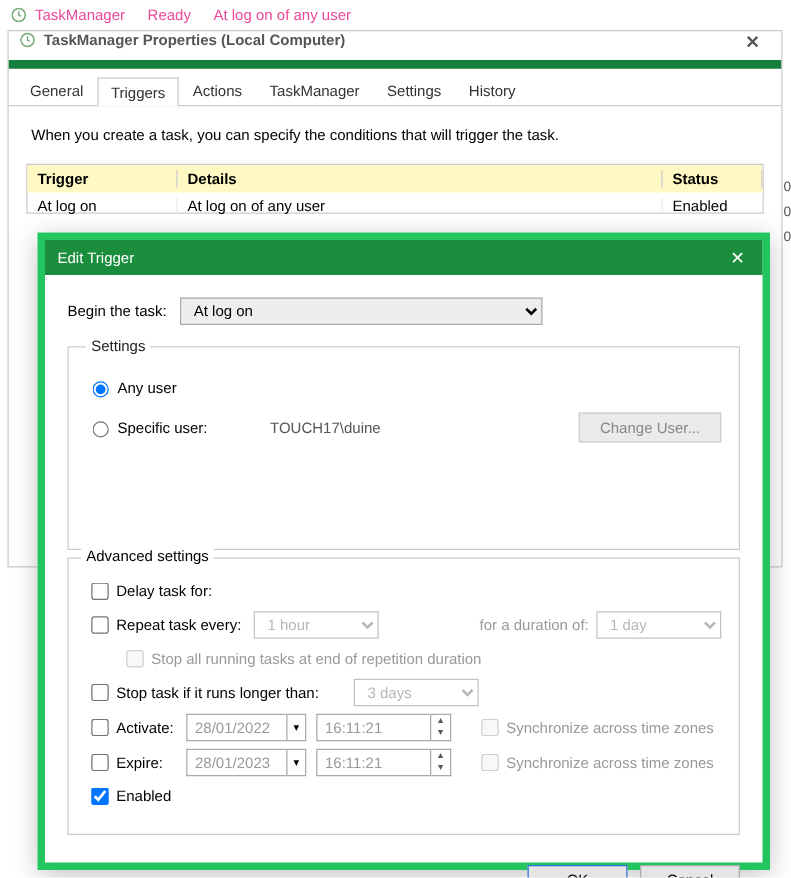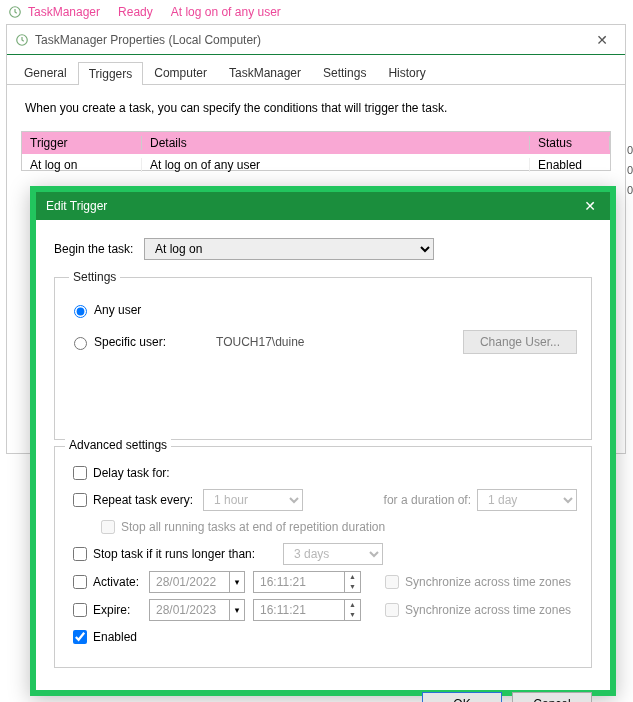--- a/index.html
+++ b/index.html
@@ -27,25 +27,26 @@
   .gear-svg { width:14px; height:14px; }
   
   .prop-win {
     position: absolute;
     left: 6px; top: 24px;
     width: 620px; height: 430px;
     border: 1px solid #ccc;
     background: #fff;
   }
   .prop-title {
-    display:flex; align-items:center;
+    display:flex; 
     height: 30px;
     padding: 0 8px;
     color: #555;
-    border-bottom: 1px solid #15803d;
+    border-bottom: 7px solid #15803d;
+    font-weight: bold;
   }
   .prop-title .label { margin-left: 6px; }
   .prop-title .spacer { flex:1; }
   .close-x { font-size: 14px; color:#555; width:30px; text-align:center; }
   .tabs {
     display:flex;
     padding: 6px 6px 0 6px;
     border-bottom: 1px solid #ccc;
   }
   .tab {
@@ -65,21 +66,21 @@
   .intro { margin: 6px 4px 16px 4px; }
   .tbl {
     border: 1px solid #ccc;
     height: 40px;
   }
   .tbl-hdr, .tbl-row {
     display:flex;
     align-items:center;
     height: 22px;
   }
-  .tbl-hdr { background:#f9a8d4; }
+  .tbl-hdr { background:#fef9c3;font-weight:bold; }
   .tbl-hdr > div, .tbl-row > div { padding: 0 8px; }
   .col-trigger { width: 120px; border-right:1px solid #eee; }
   .col-details { flex:1; border-right:1px solid #eee; }
   .col-status  { width: 80px; }
   .tbl-hdr .col-trigger, .tbl-hdr .col-details, .tbl-hdr .col-status { border-right:1px solid #ccc; }
 
   
   .dlg {
     position: absolute;
     left: 30px; top: 186px;
@@ -186,21 +187,21 @@
         <circle cx="12" cy="12" r="9" fill="none" stroke="#7a7" stroke-width="2"></circle>
         <path d="M12 7v5l3 2" stroke="#7a7" stroke-width="2" fill="none"></path>
       </svg>
     <span class="label">TaskManager Properties (Local Computer)</span>
     <span class="spacer"></span>
     <span class="close-x">✕</span>
   </div>
   <div class="tabs">
     <div class="tab">General</div>
     <div class="tab active">Triggers</div>
-    <div class="tab">Computer</div>
+    <div class="tab">Actions</div>
     <div class="tab">TaskManager</div>
     <div class="tab">Settings</div>
     <div class="tab">History</div>
   </div>
   <div class="prop-body">
     <div class="intro">When you create a task, you can specify the conditions that will trigger the task.</div>
     <div class="tbl">
       <div class="tbl-hdr">
         <div class="col-trigger">Trigger</div>
         <div class="col-details">Details</div>

